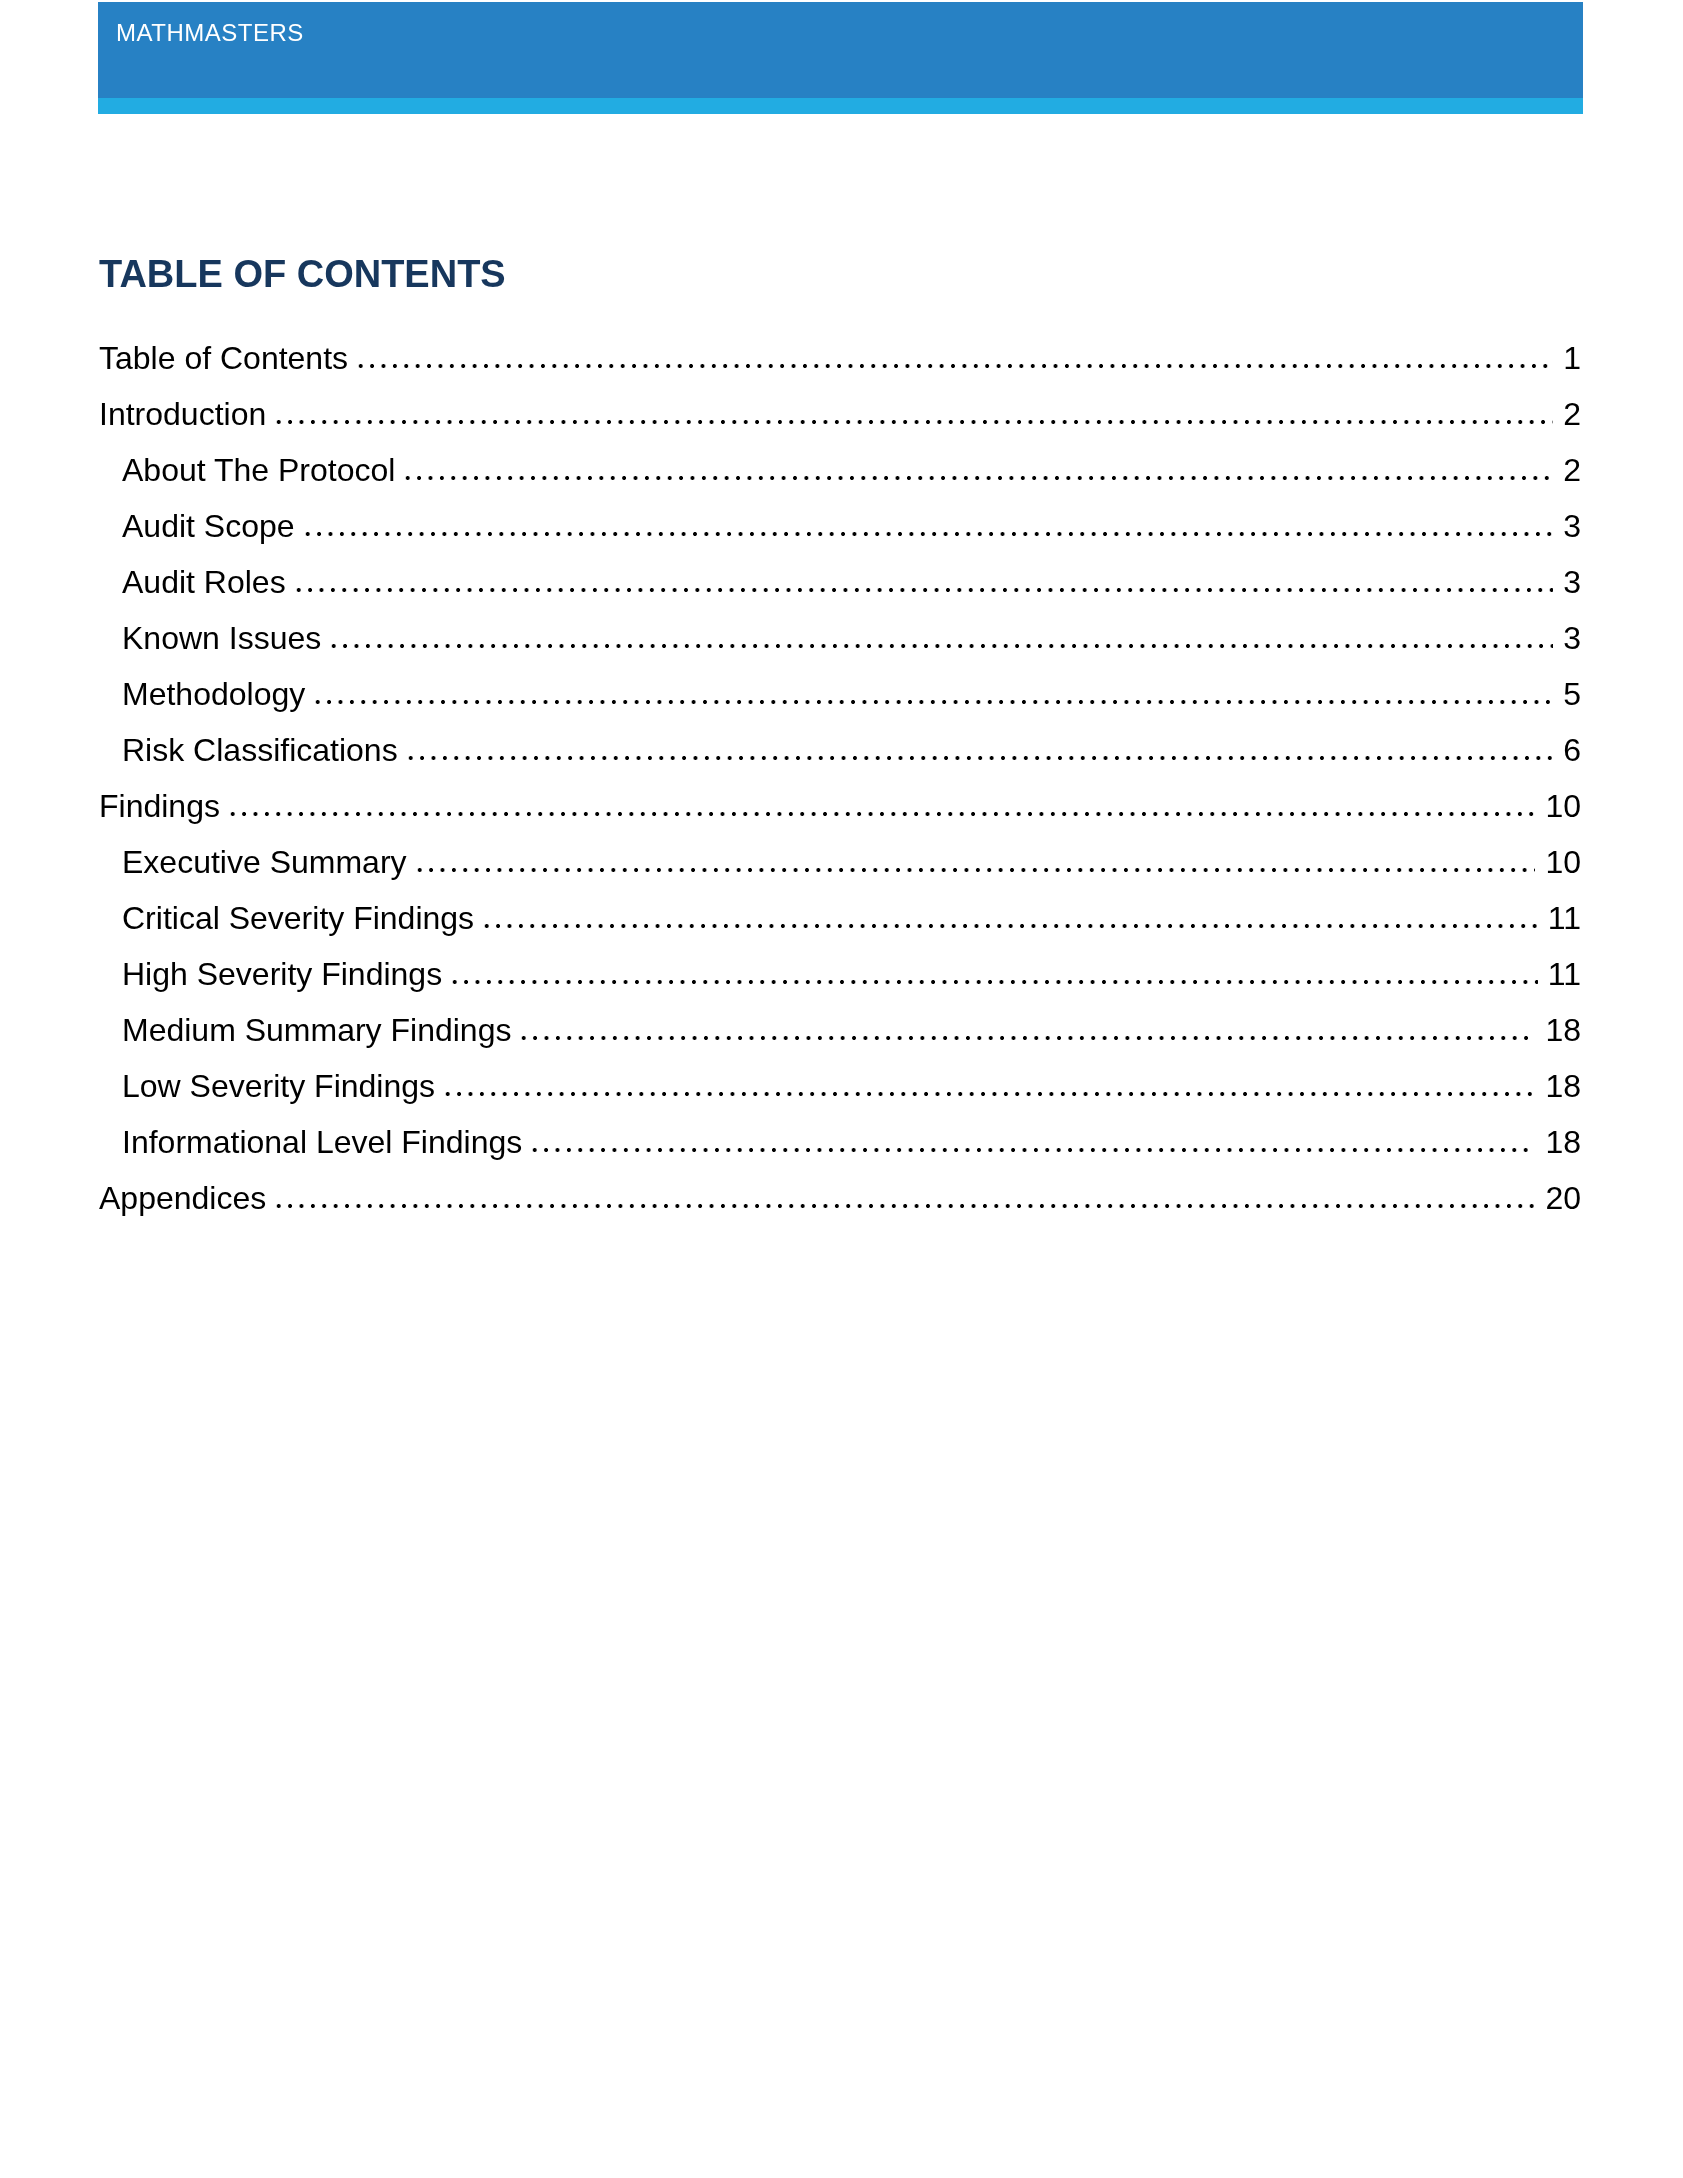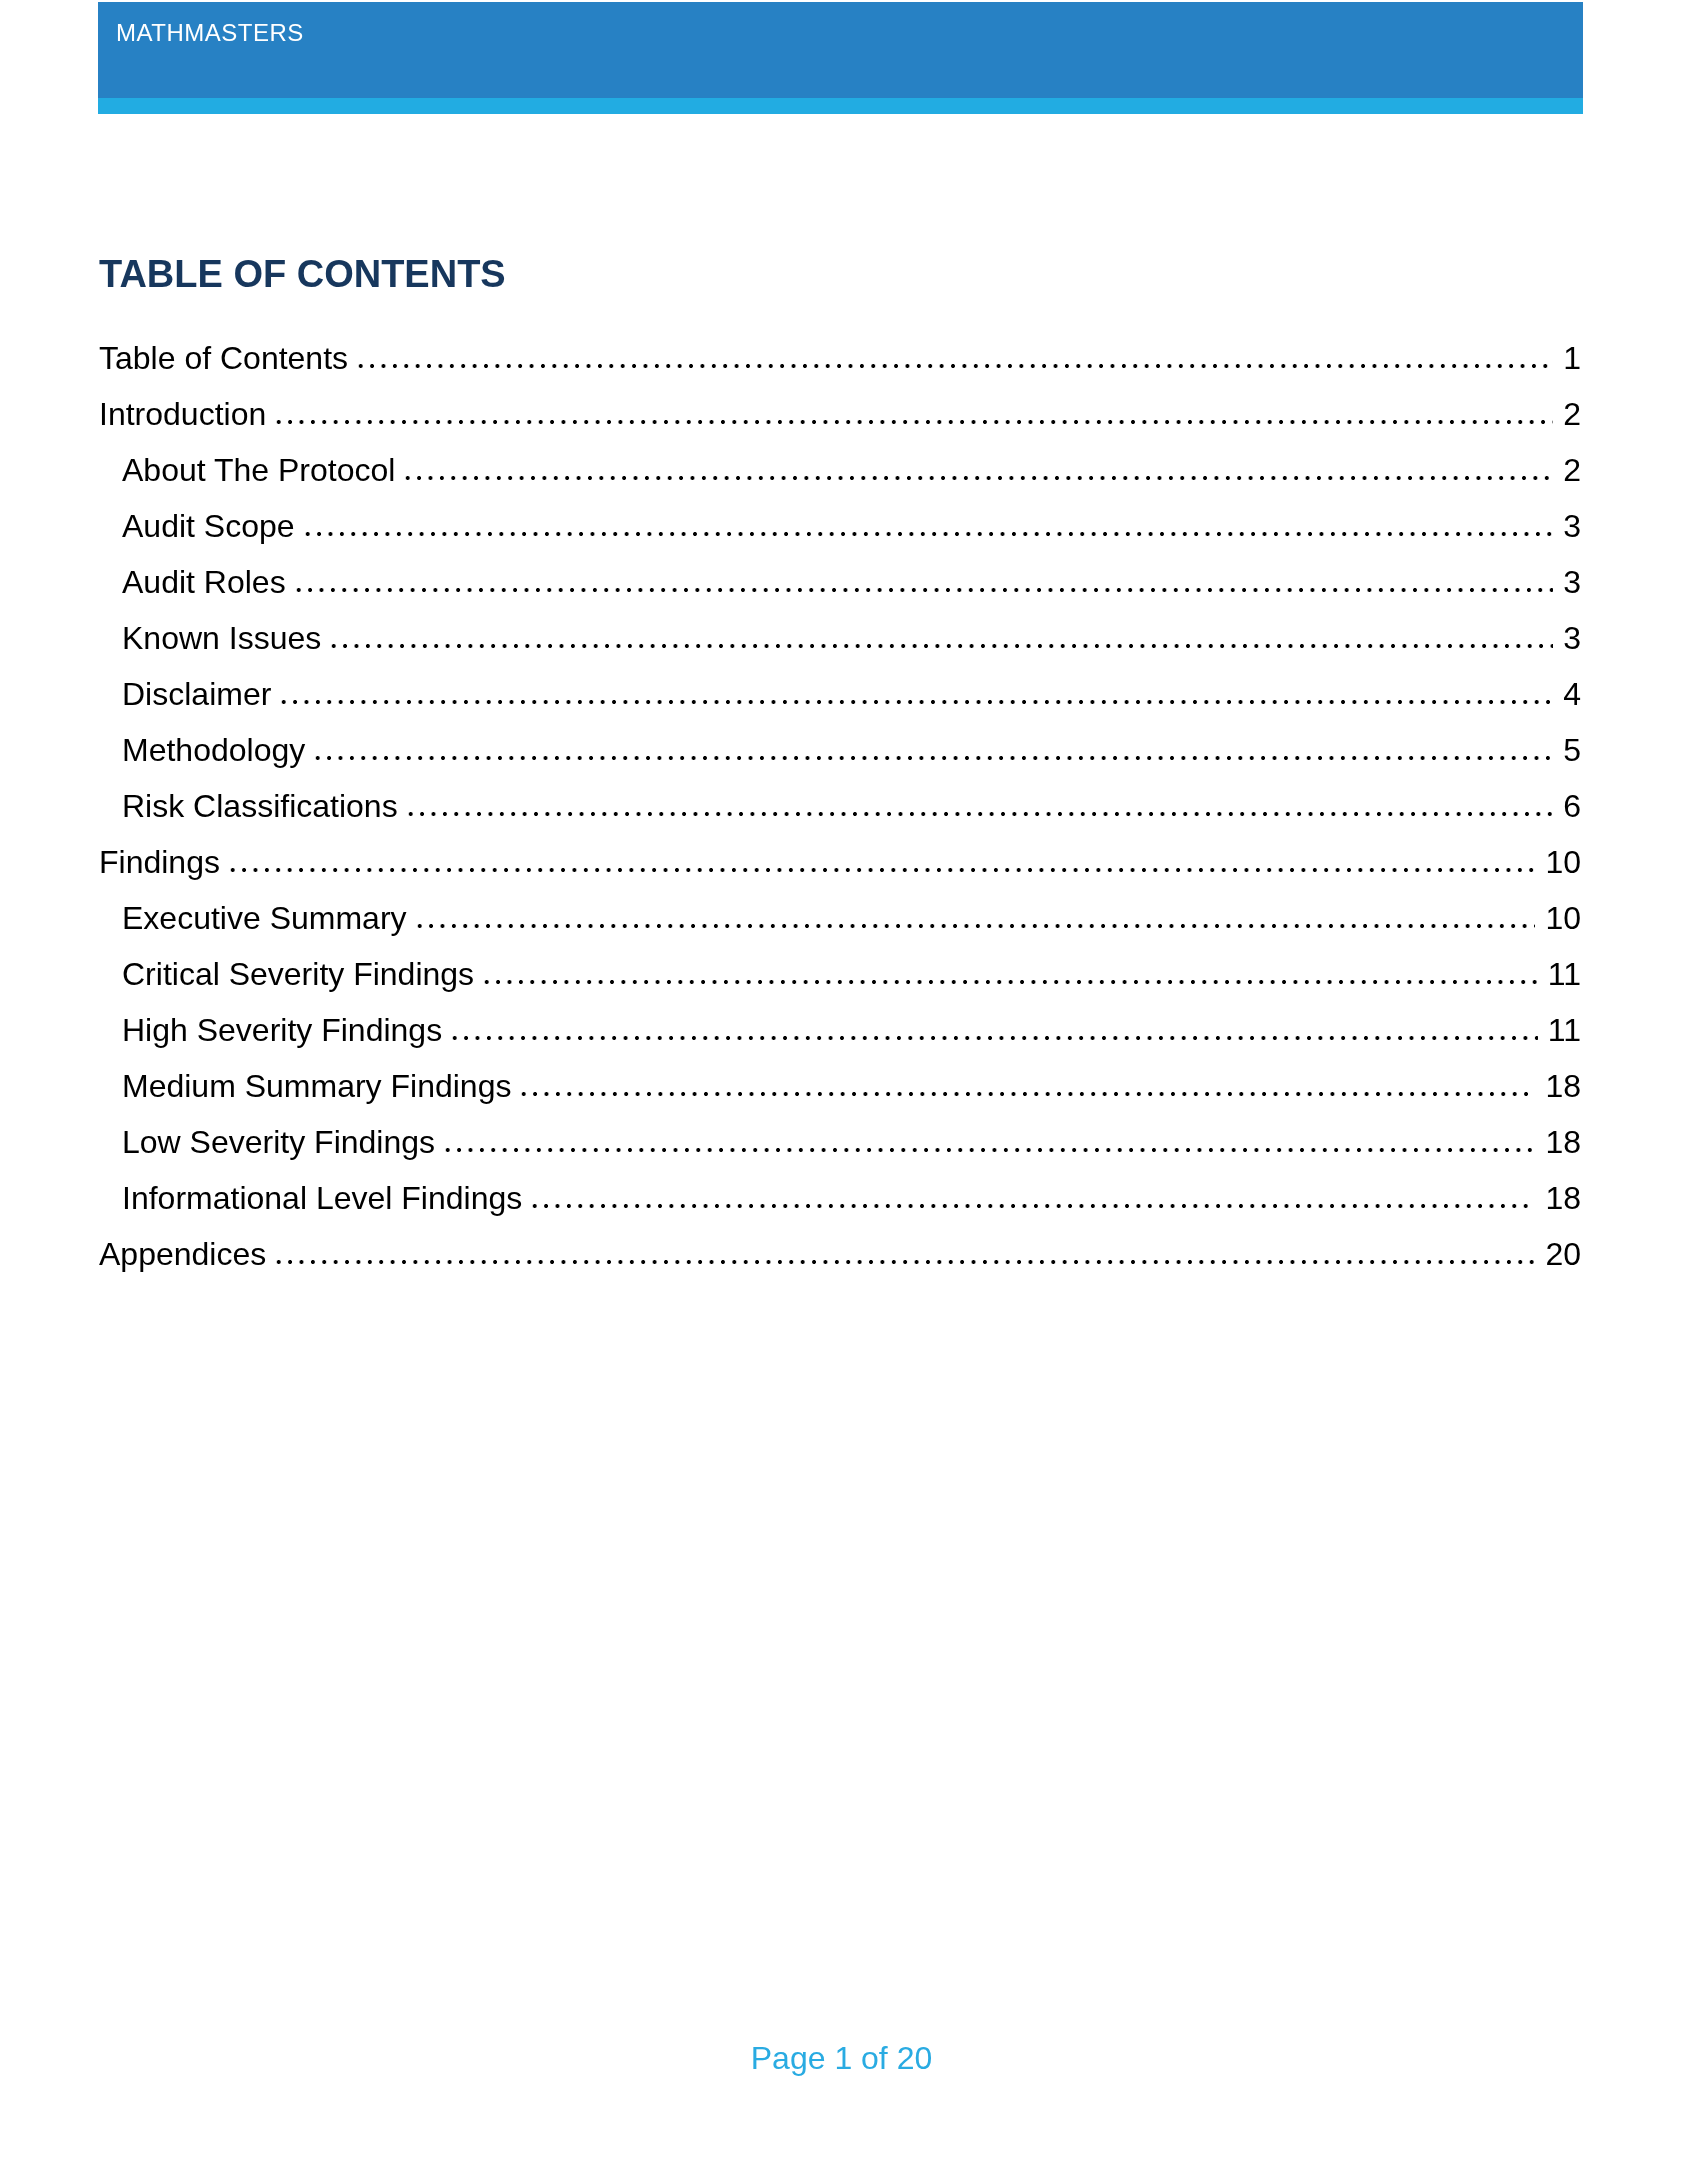--- a/index.html
+++ b/index.html
@@ -132,25 +132,20 @@
       <span class="toc-leader"></span>
       <span class="toc-page">3</span>
     </div>
 
     <div class="toc-row level-2">
       <span class="toc-label">Known Issues</span>
       <span class="toc-leader"></span>
       <span class="toc-page">3</span>
     </div>
 
-    <div class="toc-row level-2">
-      <span class="toc-label">Disclaimer</span>
-      <span class="toc-leader"></span>
-      <span class="toc-page">4</span>
-    </div>
 
     <div class="toc-row level-2">
       <span class="toc-label">Methodology</span>
       <span class="toc-leader"></span>
       <span class="toc-page">5</span>
     </div>
 
     <div class="toc-row level-2">
       <span class="toc-label">Risk Classifications</span>
       <span class="toc-leader"></span>
@@ -200,18 +195,15 @@
     </div>
 
 
     <div class="toc-row level-1">
       <span class="toc-label">Appendices</span>
       <span class="toc-leader"></span>
       <span class="toc-page">20</span>
     </div>
   </div>
 
-  <div class="footer">
-    <span class="footer-text">Page 1 of 20</span>
-  </div>
 
 </div>
 
 
 </body></html>

